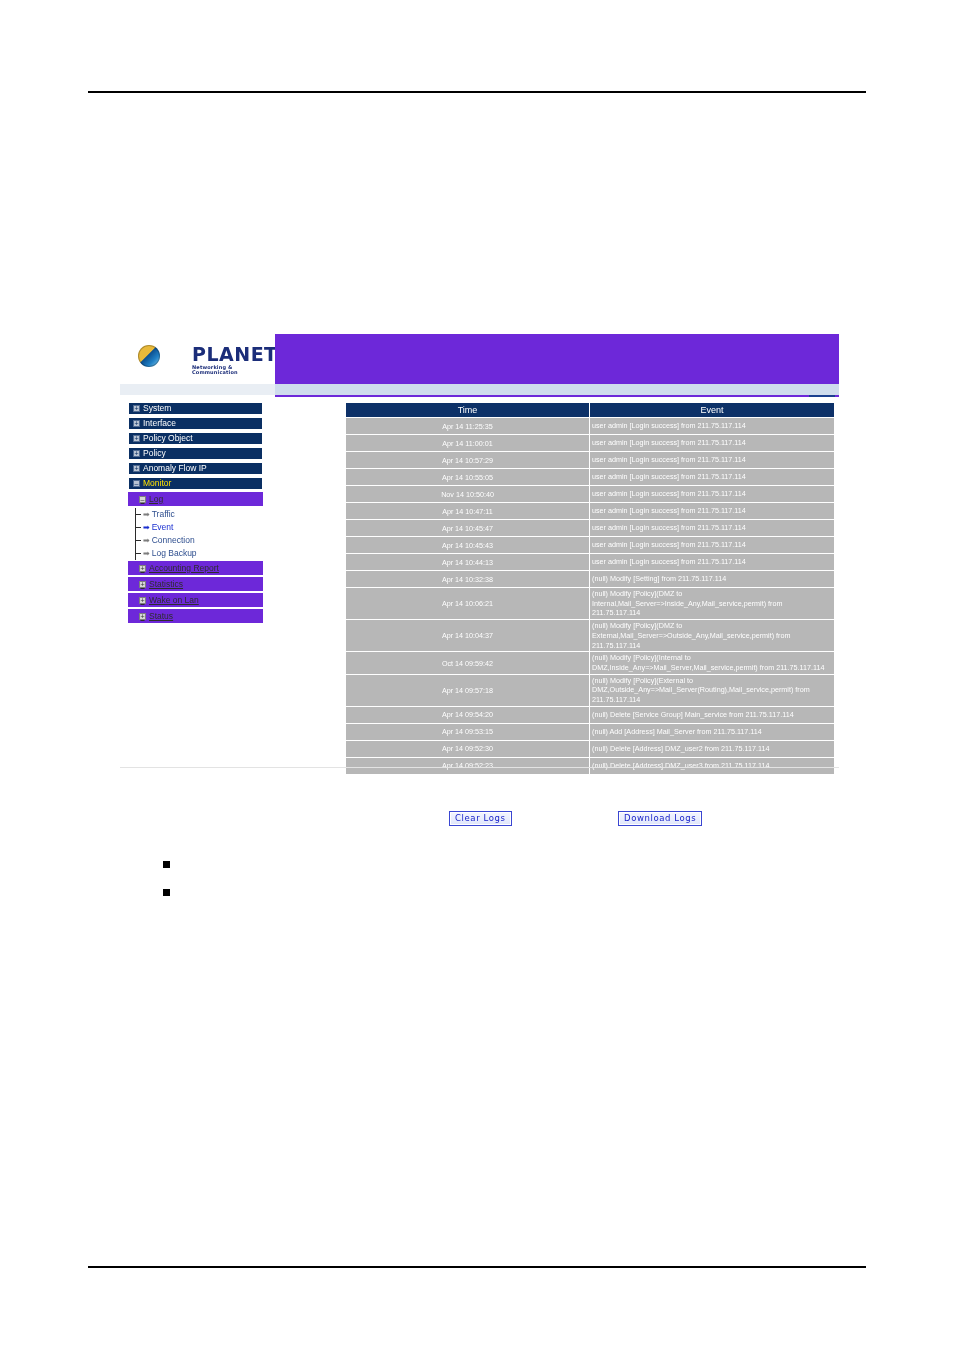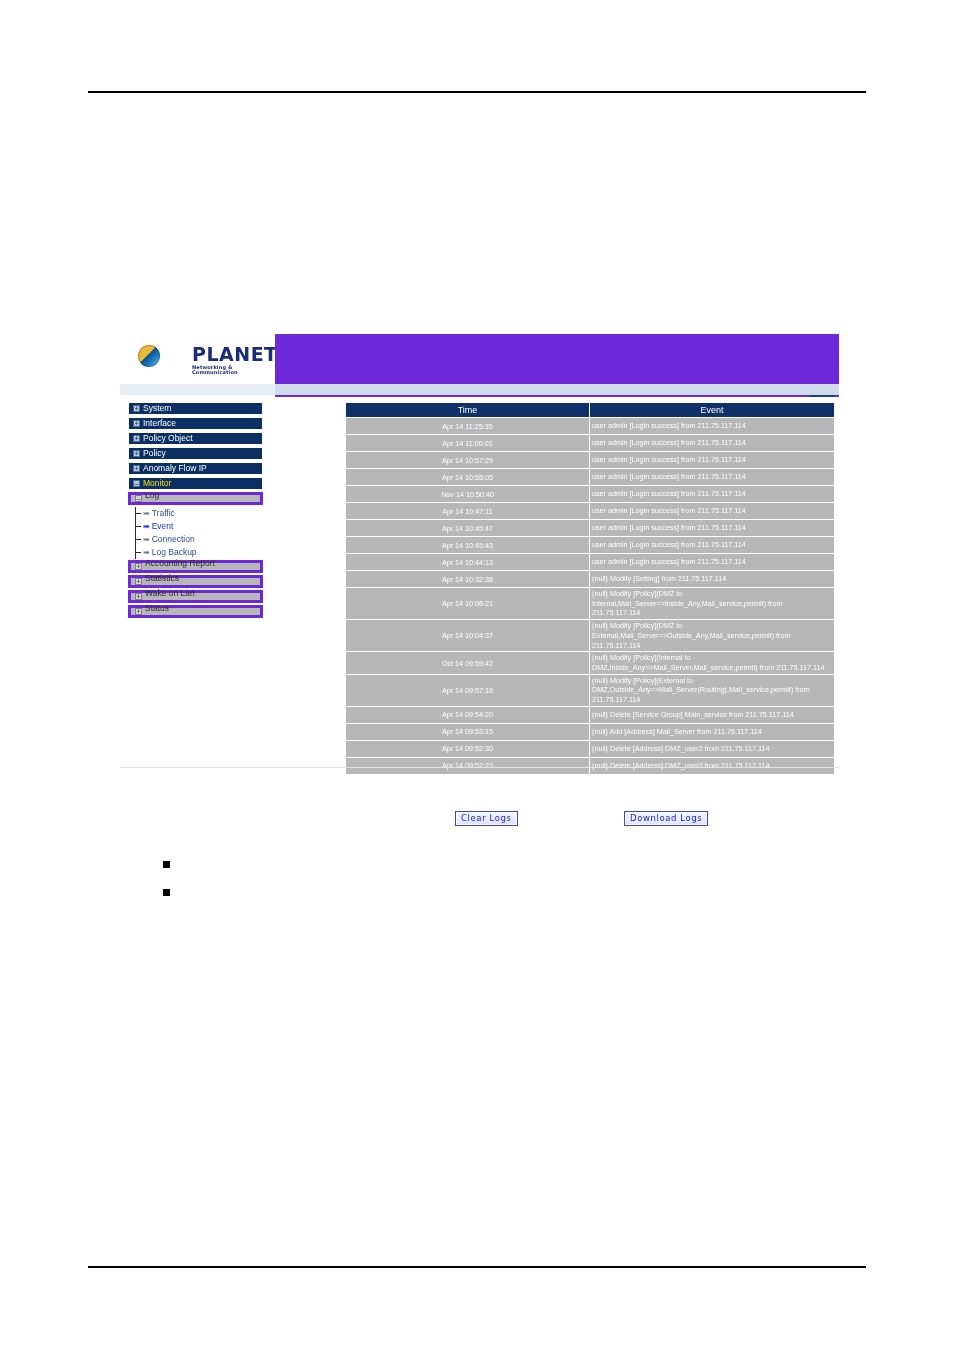--- a/index.html
+++ b/index.html
@@ -173,25 +173,26 @@
     box-sizing: border-box;
   }
   .nav-gray {
     background: #b7b7b7;
     color: #2d2d2d;
     font-size: 8.5px;
     height: 13px;
     line-height: 13px;
     padding-left: 4px;
     margin-bottom: 2px;
-    border: 3px solid #6d28d9;
+    border: 7px solid #6d28d9;
     box-sizing: border-box;
     display: flex;
-    align-items: flex-end;
+    align-items: center;
     white-space: nowrap;
+    text-decoration: underline;
   }
   .nav-gray .plus {
     display: inline-block;
     width: 7px; height: 7px;
     line-height: 6px;
     text-align: center;
     font-size: 7px;
     background: #d6d6d6;
     color: #333;
     border: 1px solid #7e7e7e;
@@ -282,21 +283,21 @@
   }
   td.col-event {
     text-align: left;
     padding-left: 4px;
     line-height: 1.35;
   }
 
   
   .btn-row {
     position: absolute;
-    left: 189px;
+    left: 183px;
     width: 524px;
     top: 414px;
     height: 16px;
   }
   .btn {
     position: absolute;
     top: 0;
     font-family: "DejaVu Sans", sans-serif;
     font-size: 8.5px;
     color: #1a23c8;

